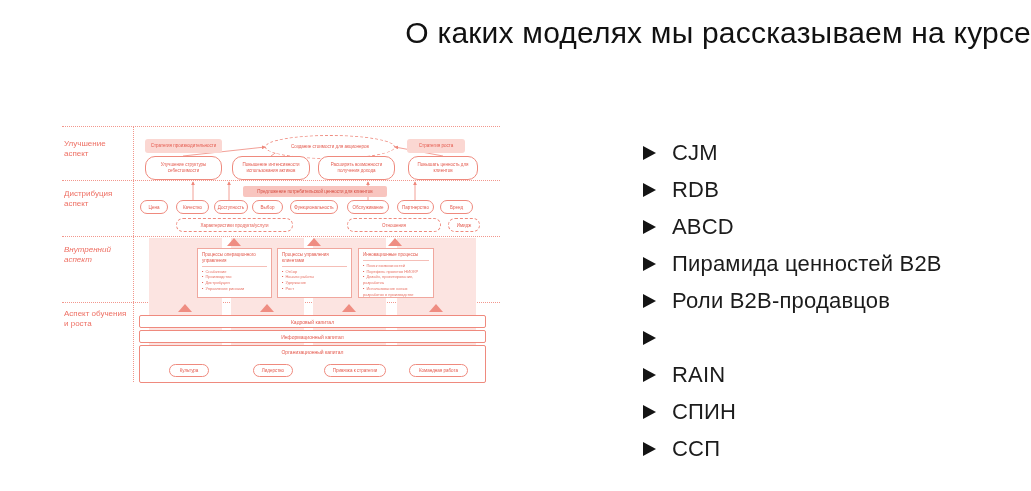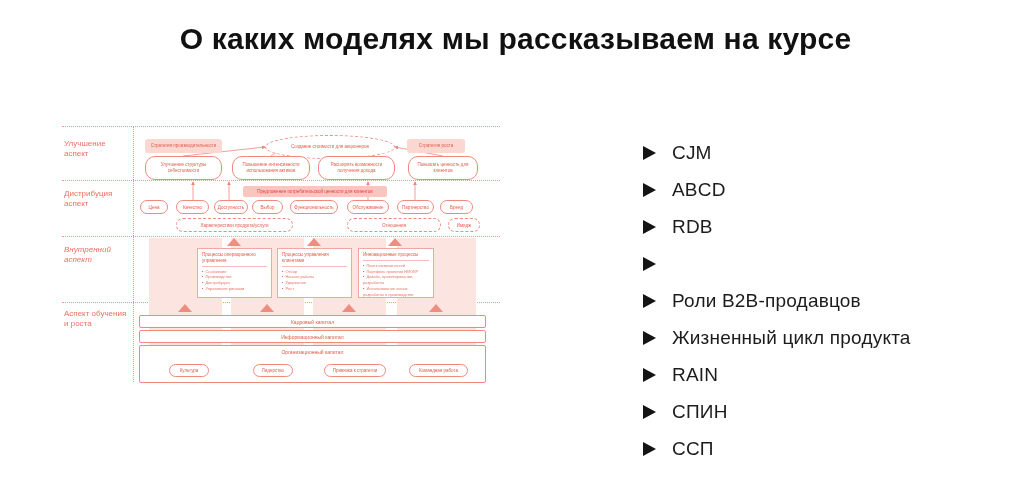--- a/index.html
+++ b/index.html
@@ -1,20 +1,20 @@
 <!DOCTYPE html>
 <html><head>
 <meta charset="utf-8">
 <style>
   html,body{margin:0;padding:0;background:#fff;}
   body{width:1031px;height:491px;position:relative;overflow:hidden;
        font-family:"Liberation Sans",sans-serif;}
 
-  .slide-title{position:absolute;top:22px;left:0;width:100%;text-align:center;
-       font-size:30px;font-weight:bold;color:#111;letter-spacing:.2px;}
+  .slide-title{position:absolute;top:16px;left:0;width:100%;text-align:right;
+       font-size:30px;font-weight:normal;color:#111;letter-spacing:.2px;}
 
   
   .map{position:absolute;left:62px;top:126px;width:438px;height:264px;color:#ed6e62;}
   .map *{box-sizing:border-box;}
   .hline{position:absolute;left:0;width:438px;border-top:1px dotted #f2978d;height:0;}
   .vline{position:absolute;top:0;width:0;border-left:1px dotted #f2978d;}
   .rowlabel{position:absolute;left:2px;width:66px;font-size:8px;line-height:1.25;
        color:#ee6f63;z-index:2;}
   .pill{position:absolute;background:#fbd7d2;border-radius:3px;display:flex;
        align-items:center;justify-content:center;text-align:center;
@@ -45,21 +45,21 @@
   .orgbox{position:absolute;border:1px solid #ef8a7e;background:#fff;border-radius:2px;z-index:2;}
   .orgtitle{text-align:center;font-size:5px;color:#e4594d;margin-top:3px;}
   .connectors{position:absolute;left:0;top:0;z-index:1;pointer-events:none;}
 
   
   .models{position:absolute;left:643px;top:134px;list-style:none;margin:0;padding:0;}
   .models li{height:37px;display:flex;align-items:center;}
   .tri-bullet{width:0;height:0;border-left:13px solid #141414;
        border-top:7px solid transparent;border-bottom:7px solid transparent;
        margin-right:16px;flex:0 0 auto;}
-  .model-label{font-size:19px;color:#1c1c1c;letter-spacing:.2px;}
+  .model-label{font-size:22px;color:#1c1c1c;letter-spacing:.2px;}
 </style>
 </head>
 <body>
 
 <div class="slide-title">О каких моделях мы рассказываем на курсе</div>
 
 <div class="map">
 
   <div class="hline" style="top:0;"></div>
   <div class="hline" style="top:54px;"></div>
@@ -157,36 +157,36 @@
   </div>
 </div>
 
 <ul class="models">
   <li>
       <span class="tri-bullet"></span>
       <span class="model-label">CJM</span>
     </li>
   <li>
       <span class="tri-bullet"></span>
+      <span class="model-label">RDB</span>
+    </li>
+  <li>
+      <span class="tri-bullet"></span>
       <span class="model-label">ABCD</span>
     </li>
   <li>
       <span class="tri-bullet"></span>
-      <span class="model-label">RDB</span>
-    </li>
-  <li>
-      <span class="tri-bullet"></span>
+      <span class="model-label">Пирамида ценностей B2B</span>
     </li>
   <li>
       <span class="tri-bullet"></span>
       <span class="model-label">Роли B2B-продавцов</span>
     </li>
   <li>
       <span class="tri-bullet"></span>
-      <span class="model-label">Жизненный цикл продукта</span>
     </li>
   <li>
       <span class="tri-bullet"></span>
       <span class="model-label">RAIN</span>
     </li>
   <li>
       <span class="tri-bullet"></span>
       <span class="model-label">СПИН</span>
     </li>
   <li>

